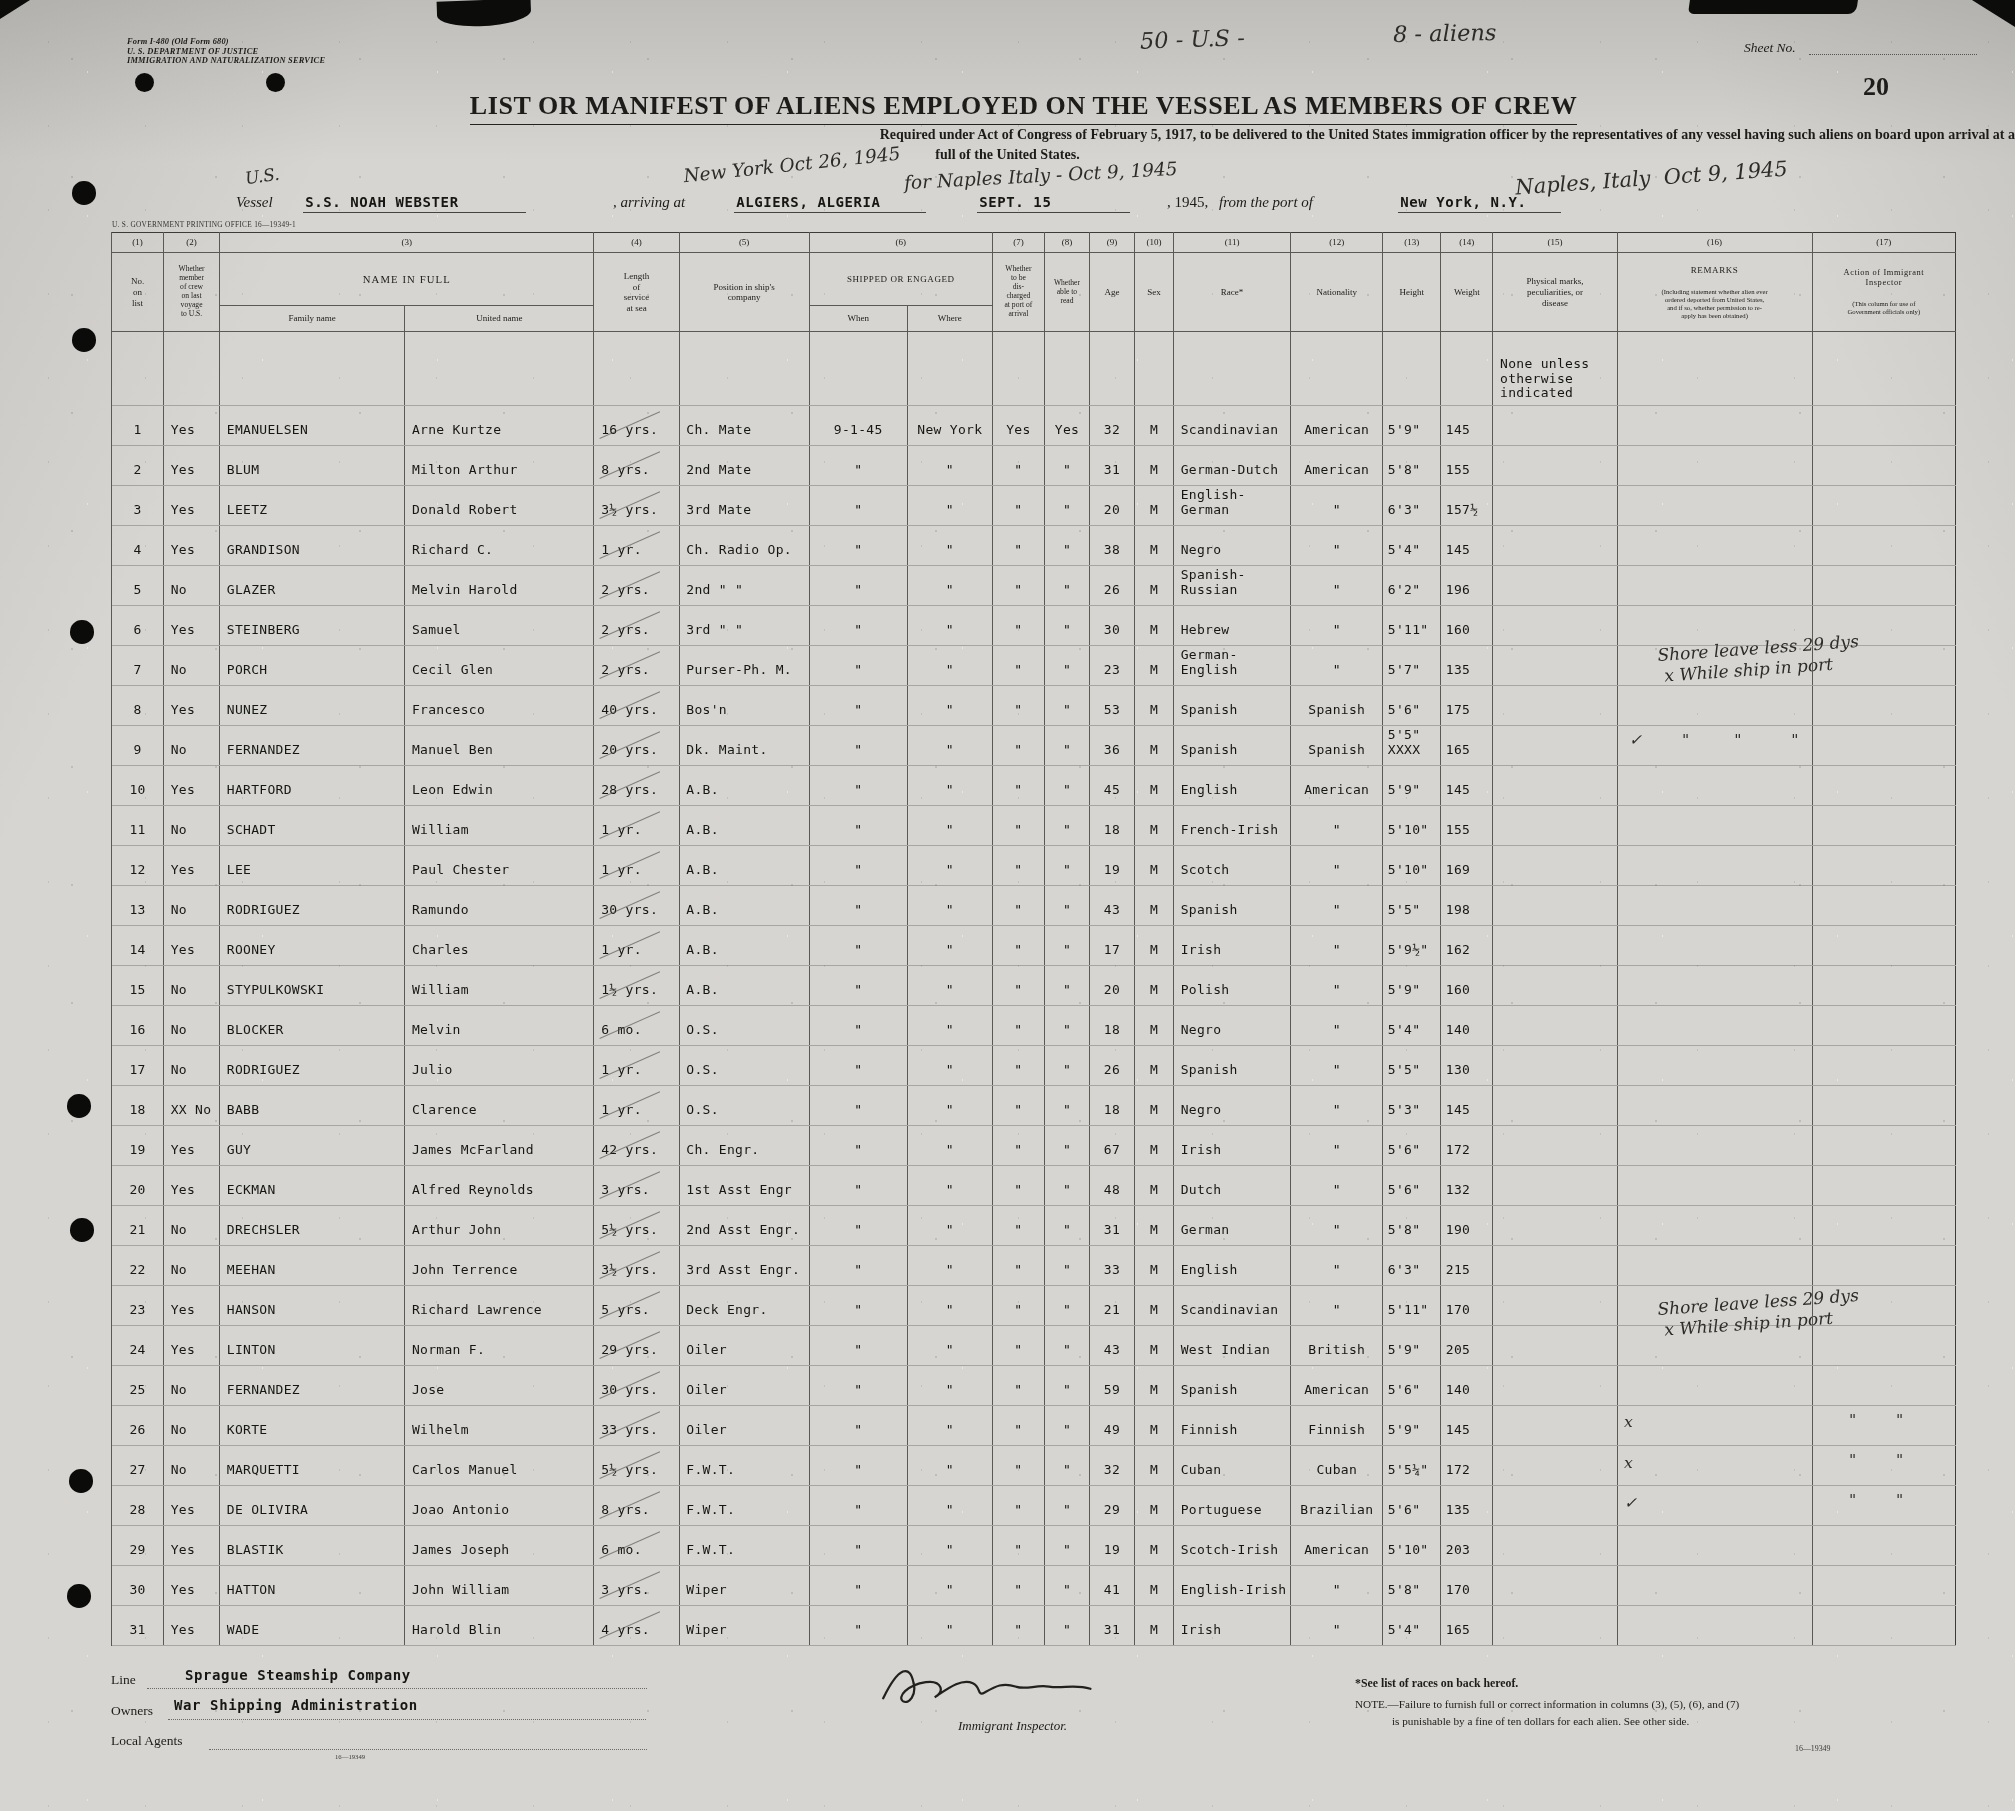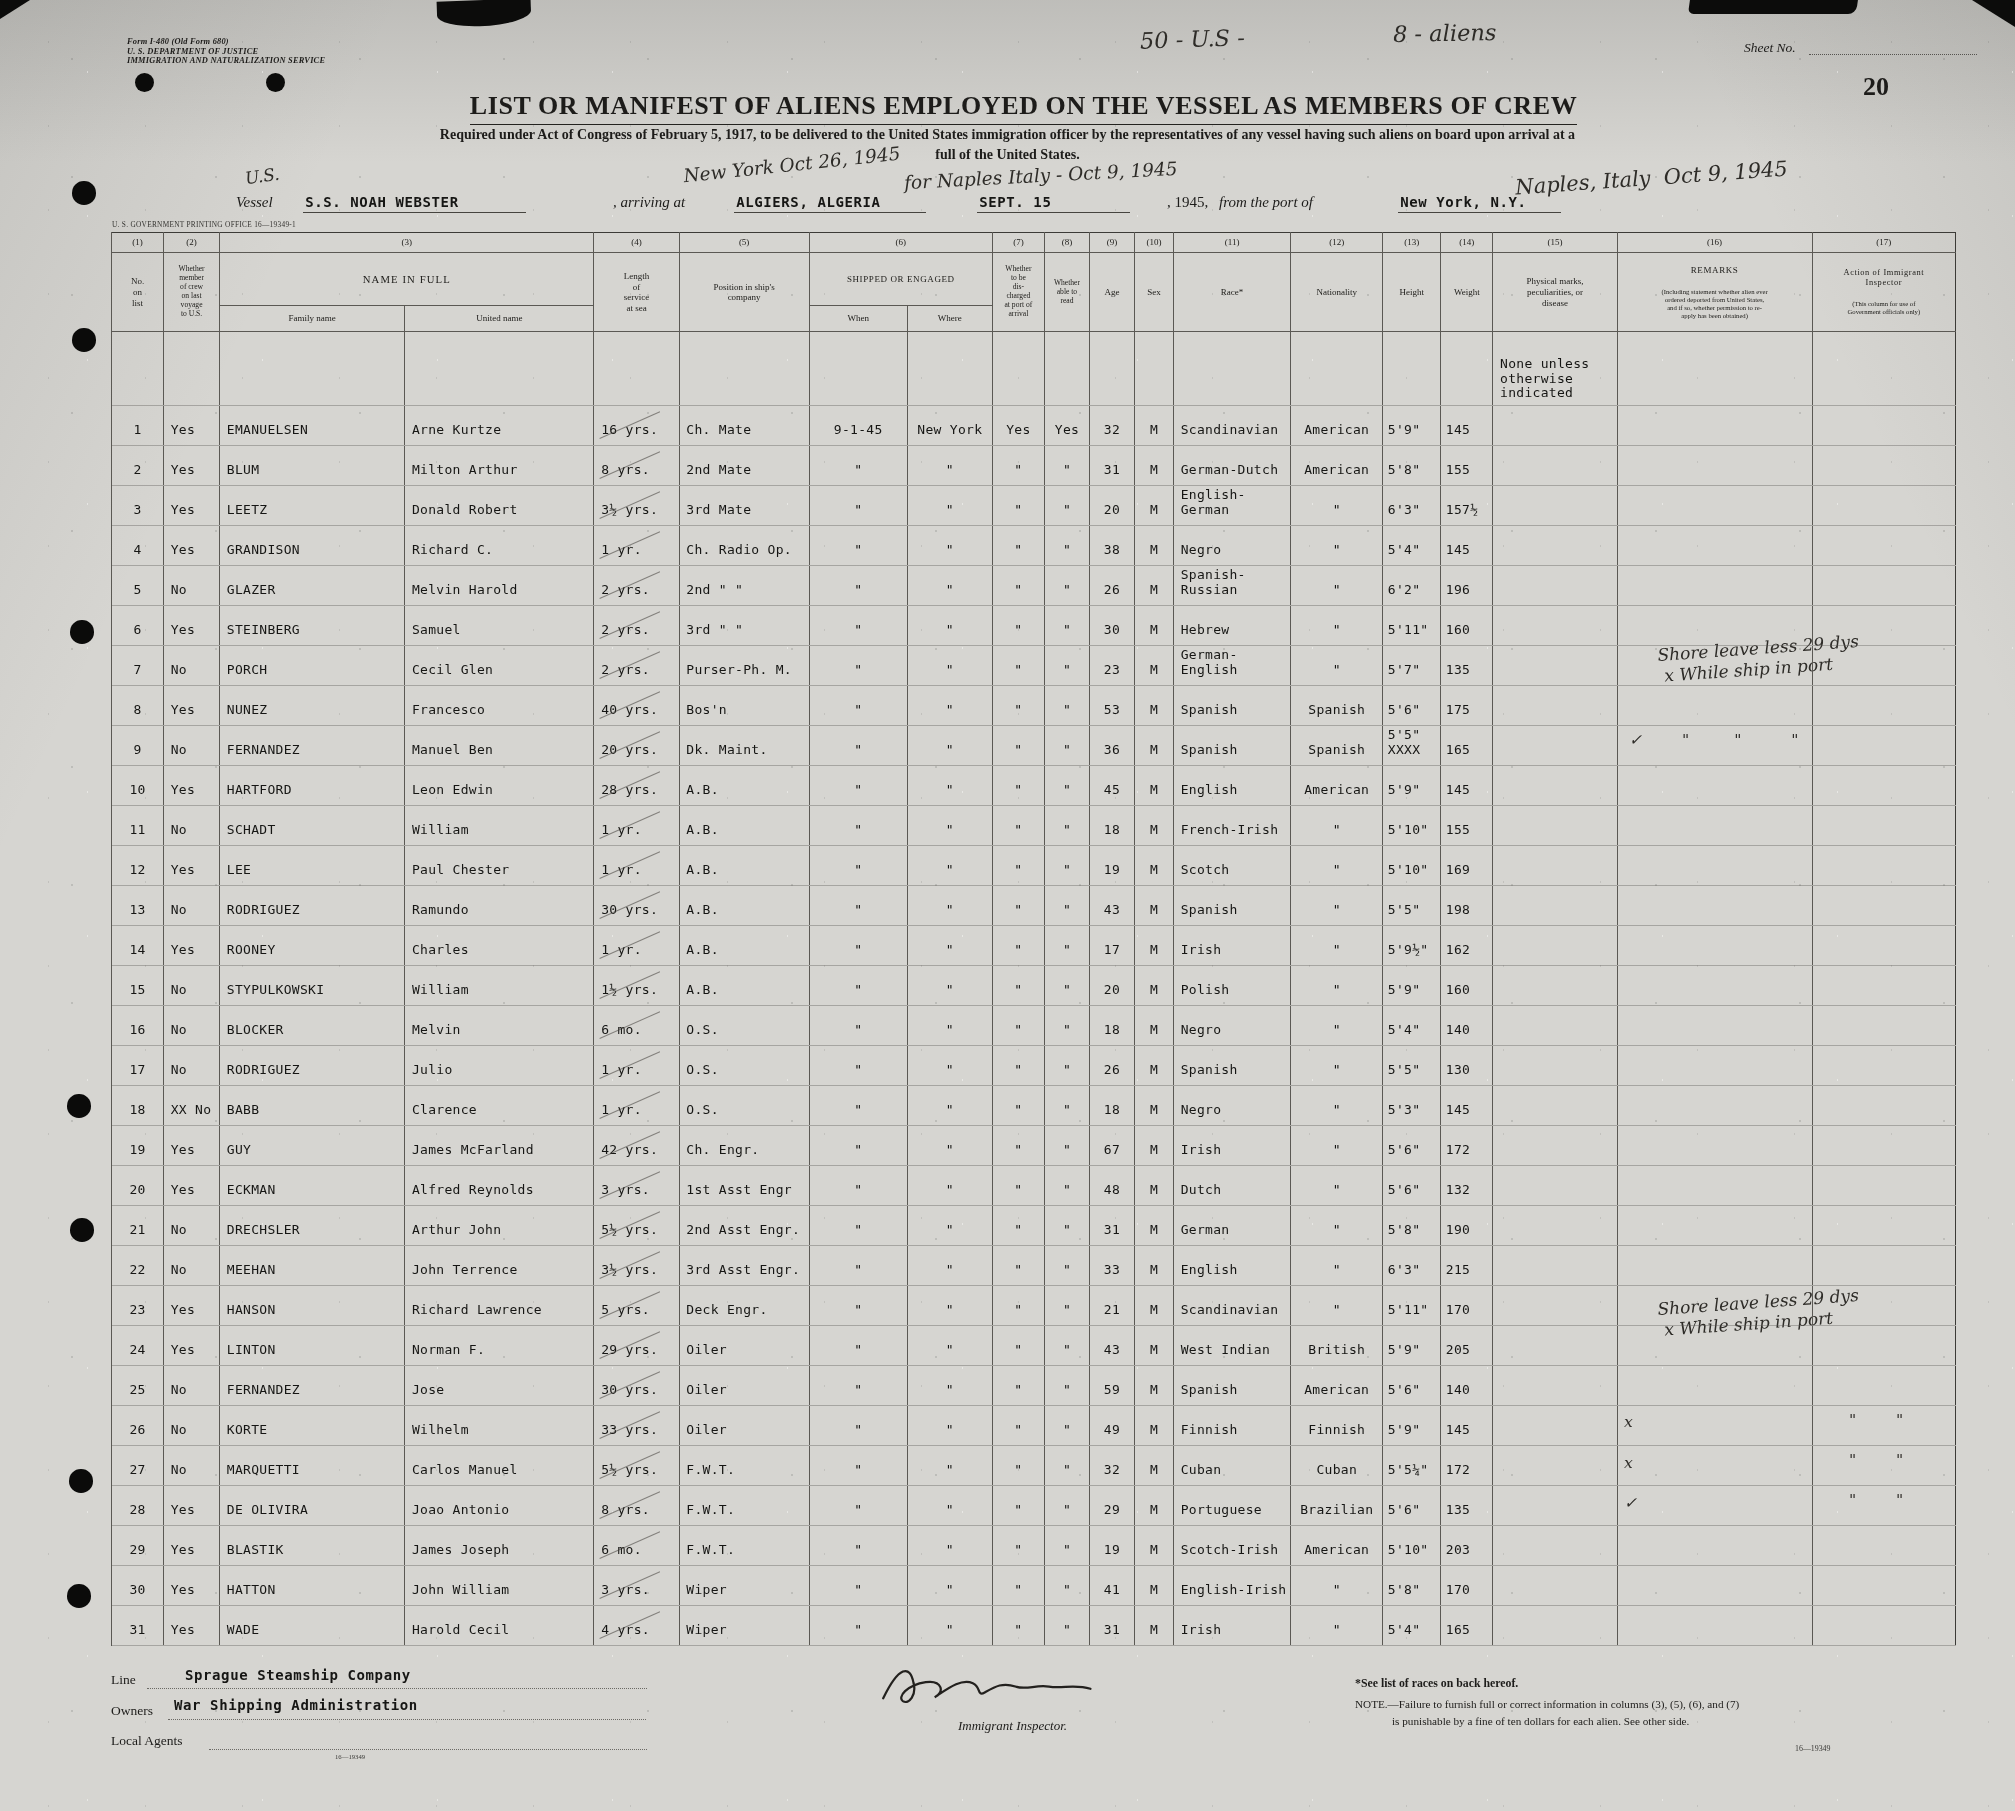--- a/index.html
+++ b/index.html
@@ -23,21 +23,21 @@
   .a-blob{left:437px;top:0;width:94px;height:26px;border-radius:0 0 55% 45%;transform:rotate(-2deg);}
   .a-strip{left:1689px;top:0;width:168px;height:13.5px;border-radius:0 0 7.9px 5.6px;transform:skewX(-8deg);}
   .a-tr{right:0;top:0;width:43px;height:27px;clip-path:polygon(100% 0,0 0,100% 100%);}
   
   .form-id{left:127px;top:37px;font-size:8.4px;line-height:9.5px;font-weight:bold;letter-spacing:0.2px;font-style:italic;}
   .sheet-label{left:1744px;top:40px;font-style:italic;font-size:13.5px;}
   .sheet-dots{left:1809px;top:54px;width:168px;border-bottom:1.1px dotted #55534f;}
   .sheet-number{left:1863px;top:72px;font-size:26px;font-weight:bold;}
   .title{left:0;top:75px;width:2015px;text-align:center;font-size:26px;font-weight:bold;letter-spacing:0.6px;margin:16px;}
   .title span{display:inline-block;border-bottom:1.7px solid #23221f;padding-bottom:3.4px;}
-  .subtitle1{left:0;top:127px;width:2015px;text-align:center;font-size:14px;font-weight:bold;}
+  .subtitle1{left:0;top:127px;width:2015px;text-align:right;font-size:14px;font-weight:bold;}
   .subtitle2{left:0;top:147px;width:2015px;text-align:center;font-size:14px;font-weight:bold;}
   .print-office{left:112px;top:220px;font-size:7.3px;letter-spacing:0.3px;color:#33322f;}
   
   .vl{top:194px;font-size:15px;}
   .vl.lbl{font-style:italic;}
   .typed{font-family:"DejaVu Sans Mono",monospace;font-size:14px;font-weight:bold;letter-spacing:0.6px;border-bottom:1.4px solid #46443f;padding:0 14.6px 1.7px 2.2px;color:#161614;}
   
   .hw{position:absolute;font-family:"DejaVu Serif",serif;font-style:italic;color:#2e2c28;white-space:pre;line-height:1.25;}
   .hw-tally1{left:1140px;top:25px;font-size:22.5px;transform:rotate(-2deg);}
   .hw-tally2{left:1393px;top:19px;font-size:22.5px;transform:rotate(-1deg);}
@@ -893,21 +893,21 @@
           <td class="c-height">5'8"</td>
           <td class="c-weight">170</td>
           <td class="c-marks"></td>
           <td class="c-remarks"></td>
           <td class="c-action"></td>
         </tr>
         <tr>
           <td class="c-no">31</td>
           <td class="c-crew">Yes</td>
           <td class="c-family">WADE</td>
-          <td class="c-given">Harold Cecil</td>
+          <td class="c-given">Harold Blin</td>
           <td class="c-service">4 yrs.</td>
           <td class="c-position">Wiper</td>
           <td class="c-when">"</td>
           <td class="c-where">"</td>
           <td class="c-discharged">"</td>
           <td class="c-read">"</td>
           <td class="c-age">31</td>
           <td class="c-sex">M</td>
           <td class="c-race">Irish</td>
           <td class="c-nationality">"</td>

